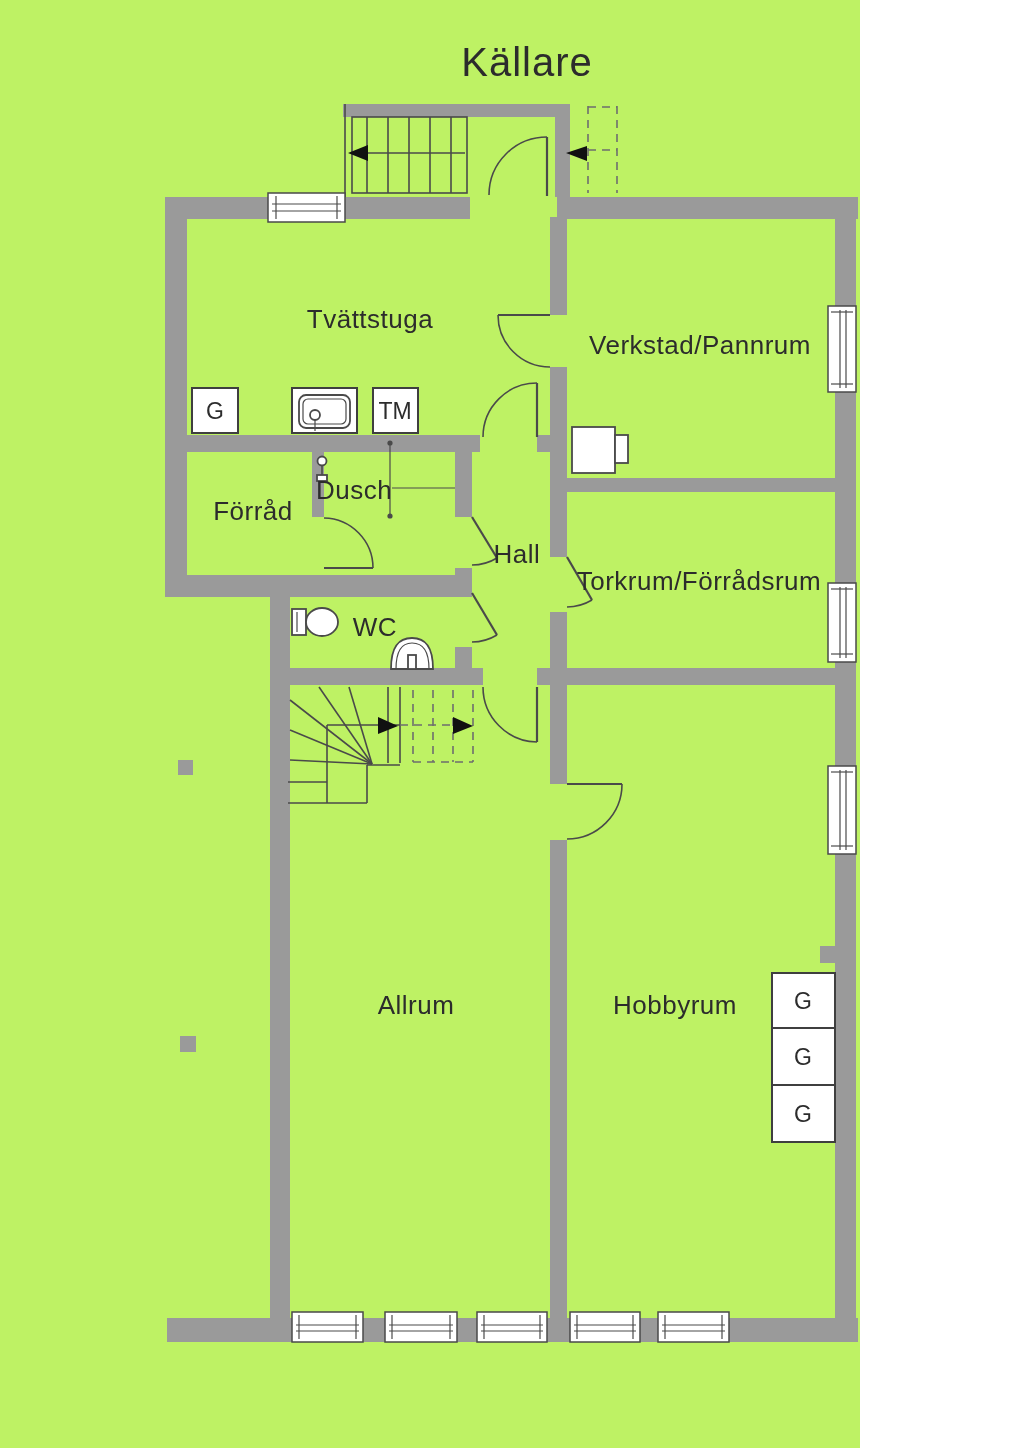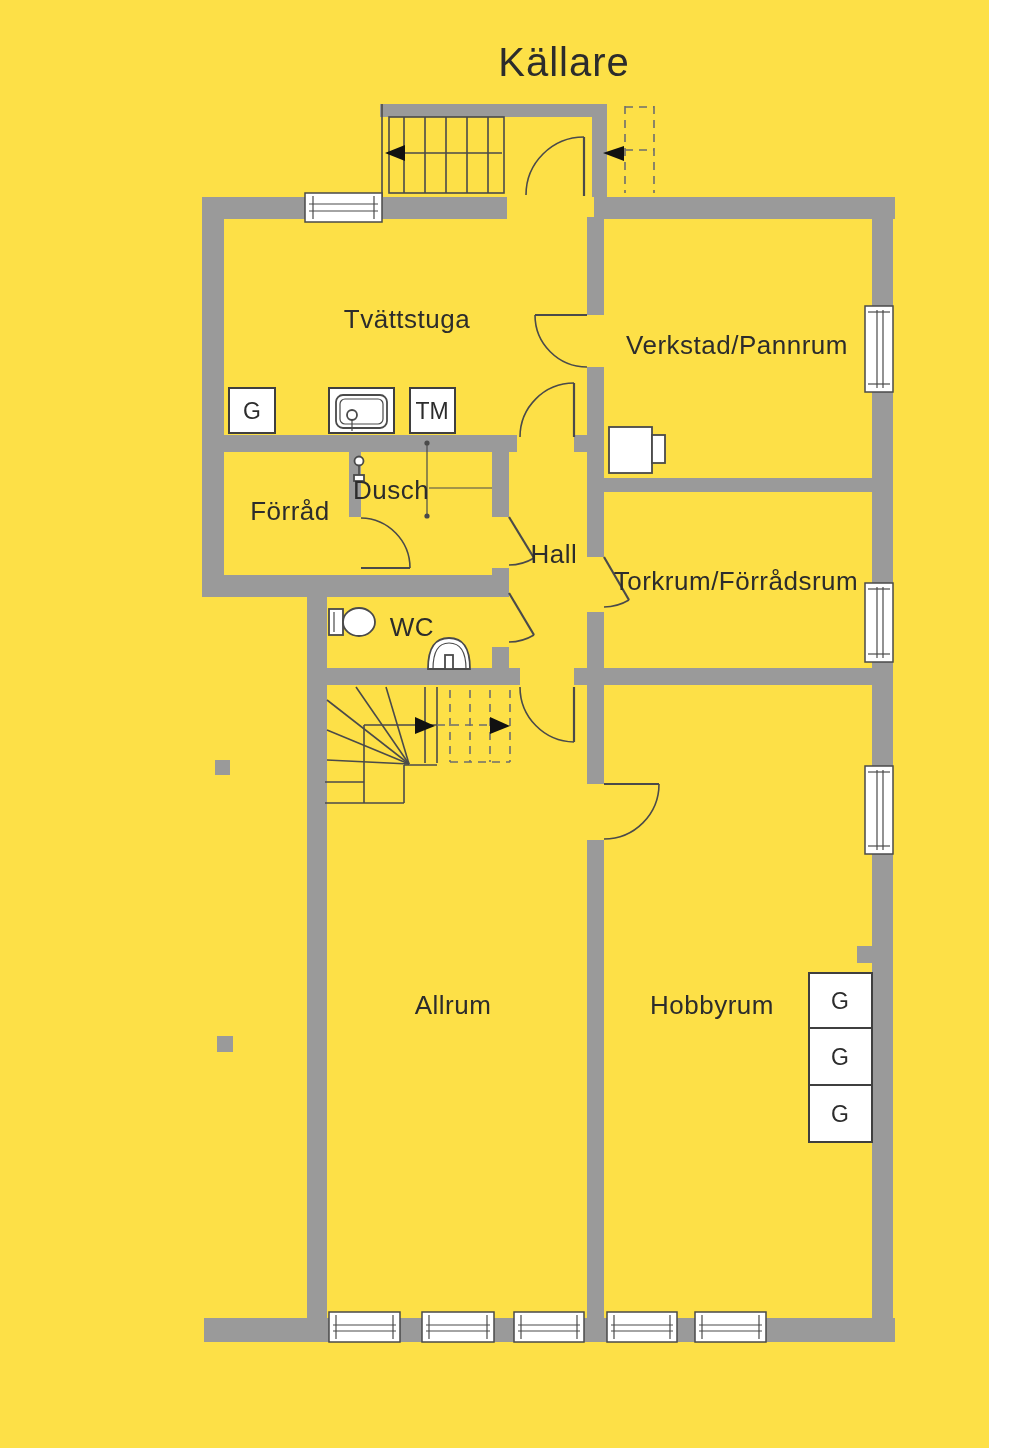--- a/index.html
+++ b/index.html
@@ -1,21 +1,21 @@
 <!DOCTYPE html>
 <html style="--wall: #9a9a9a; --line: #4a4a4a; --text: #2c2c2c;"><head>
 <meta charset="utf-8">
 <style>
   :root{
     --wall:#9a9a9a;
     --line:#4a4a4a;
     --text:#2c2c2c;
   }
   html,body{margin:0;padding:0;background:#fff;}
-  .page{width:952px;height:1448px;background:#fde047;position:relative;overflow:hidden;padding-left:37px;}
+  .page{width:860px;height:1448px;background:#bef264;position:relative;overflow:hidden;}
   svg{display:block;}
   .wall{fill:var(--wall);stroke:none;}
   .ln{stroke:var(--line);stroke-width:1.6;fill:none;}
   .ln2{stroke:var(--line);stroke-width:2.2;fill:none;}
   .thin{stroke:var(--line);stroke-width:1.2;fill:none;}
   .dash{stroke:#6e6e6e;stroke-width:1.6;fill:none;stroke-dasharray:8 6;}
   .win{fill:#ffffff;stroke:var(--line);stroke-width:1.5;}
   .wln{stroke:var(--line);stroke-width:1.2;}
   .box{fill:#ffffff;stroke:#3f3f3f;stroke-width:2;}
   .fix{fill:#ffffff;stroke:var(--line);stroke-width:1.8;}

